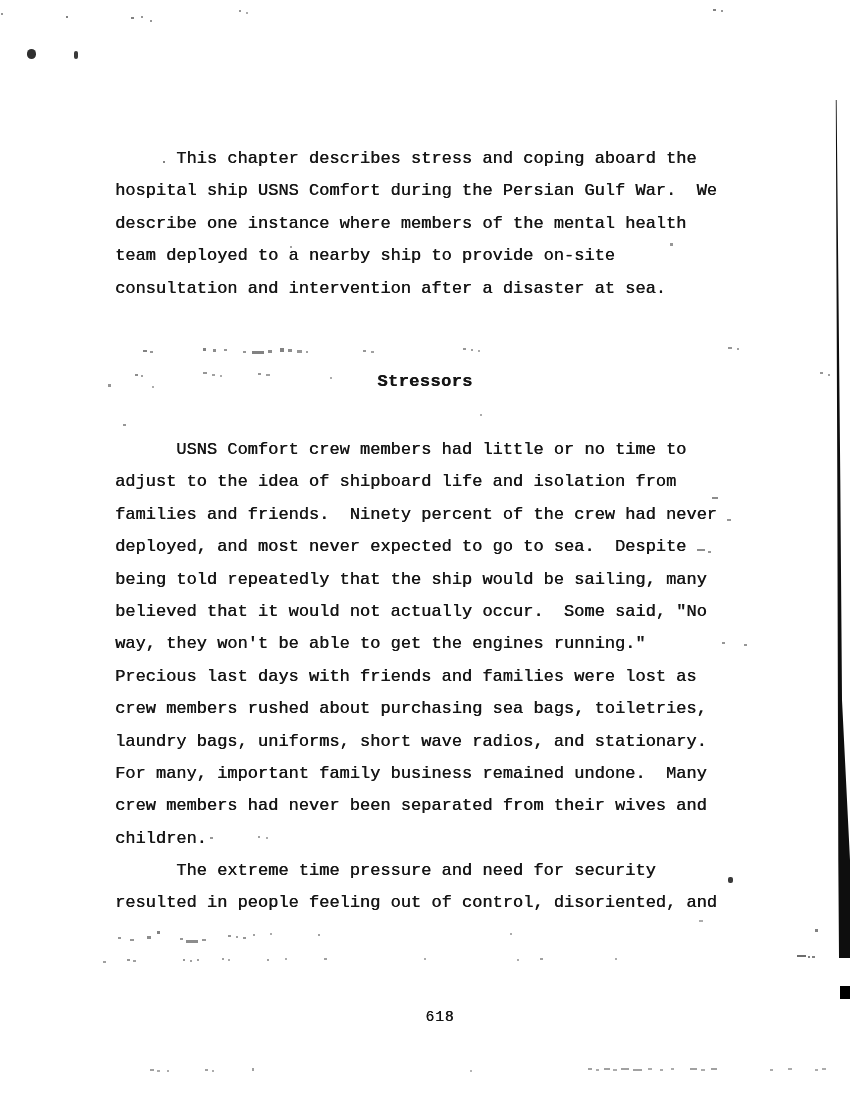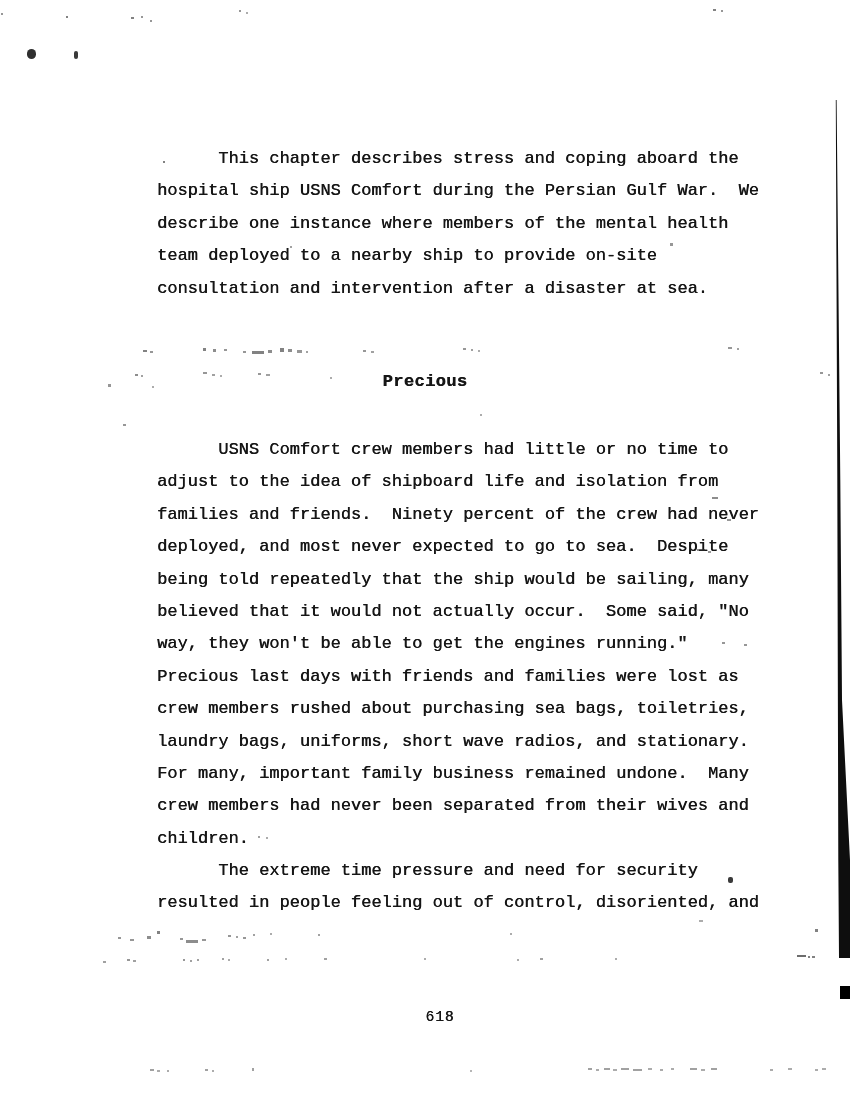--- a/index.html
+++ b/index.html
@@ -6,21 +6,21 @@
   body{width:850px;height:1094px;overflow:hidden;}
   .page{
     position:relative;width:850px;height:1094px;background:#ffffff;
     font-family:"Liberation Mono","DejaVu Sans Mono",monospace;
     color:#161616;
   }
   .block{
     position:absolute;white-space:pre;font-size:17px;line-height:32.4px;
     text-shadow:0.4px 0 0 currentColor;
   }
-  .line{height:32.4px;margin-left:42px;}
+  .line{height:32.4px;}
   .para-intro{top:143px;left:115px;}
   .para-body{top:434px;left:115px;}
   .heading{
     top:366px;left:0;right:0;text-align:center;font-weight:bold;
     letter-spacing:0.4px;
   }
   .pageno{
     top:1001px;left:0;right:0;text-align:center;font-size:14.5px;
     letter-spacing:1px;transform:translateX(15px);
   }
@@ -32,21 +32,21 @@
 
 <div class="page">
 
   <svg class="edge-svg" width="850" height="1094" viewBox="0 0 850 1094">
     <polygon points="835.8,100 836.6,100 840.3,480 842,700 850,860 850,958 839,958 838.3,860 837.3,480" fill="#0e0e0e"></polygon>
     <rect x="840" y="986" width="10" height="13" fill="#000000"></rect>
   </svg>
 
   <div class="block para-intro"><div class="line">      This chapter describes stress and coping aboard the</div><div class="line">hospital ship USNS Comfort during the Persian Gulf War.  We</div><div class="line">describe one instance where members of the mental health</div><div class="line">team deployed to a nearby ship to provide on-site</div><div class="line">consultation and intervention after a disaster at sea.</div></div>
 
-  <div class="block heading">Precious</div>
+  <div class="block heading">Stressors</div>
 
   <div class="block para-body"><div class="line">      USNS Comfort crew members had little or no time to</div><div class="line">adjust to the idea of shipboard life and isolation from</div><div class="line">families and friends.  Ninety percent of the crew had never</div><div class="line">deployed, and most never expected to go to sea.  Despite</div><div class="line">being told repeatedly that the ship would be sailing, many</div><div class="line">believed that it would not actually occur.  Some said, "No</div><div class="line">way, they won't be able to get the engines running."</div><div class="line">Precious last days with friends and families were lost as</div><div class="line">crew members rushed about purchasing sea bags, toiletries,</div><div class="line">laundry bags, uniforms, short wave radios, and stationary.</div><div class="line">For many, important family business remained undone.  Many</div><div class="line">crew members had never been separated from their wives and</div><div class="line">children.</div><div class="line">      The extreme time pressure and need for security</div><div class="line">resulted in people feeling out of control, disoriented, and</div></div>
 
   <div class="block pageno">618</div>
 
   <div id="artifacts">
       <div class="speck" style="left: 1px; top: 13px; width: 2px; height: 2px; opacity: 0.5; background: rgb(47, 47, 47);"></div>
       <div class="speck" style="left: 66px; top: 16px; width: 2px; height: 2px; opacity: 0.6; background: rgb(47, 47, 47);"></div>
       <div class="speck" style="left: 131px; top: 17px; width: 3px; height: 2px; opacity: 0.6; background: rgb(47, 47, 47);"></div>
       <div class="speck" style="left: 141px; top: 16px; width: 2px; height: 2px; opacity: 0.5; background: rgb(47, 47, 47);"></div>

